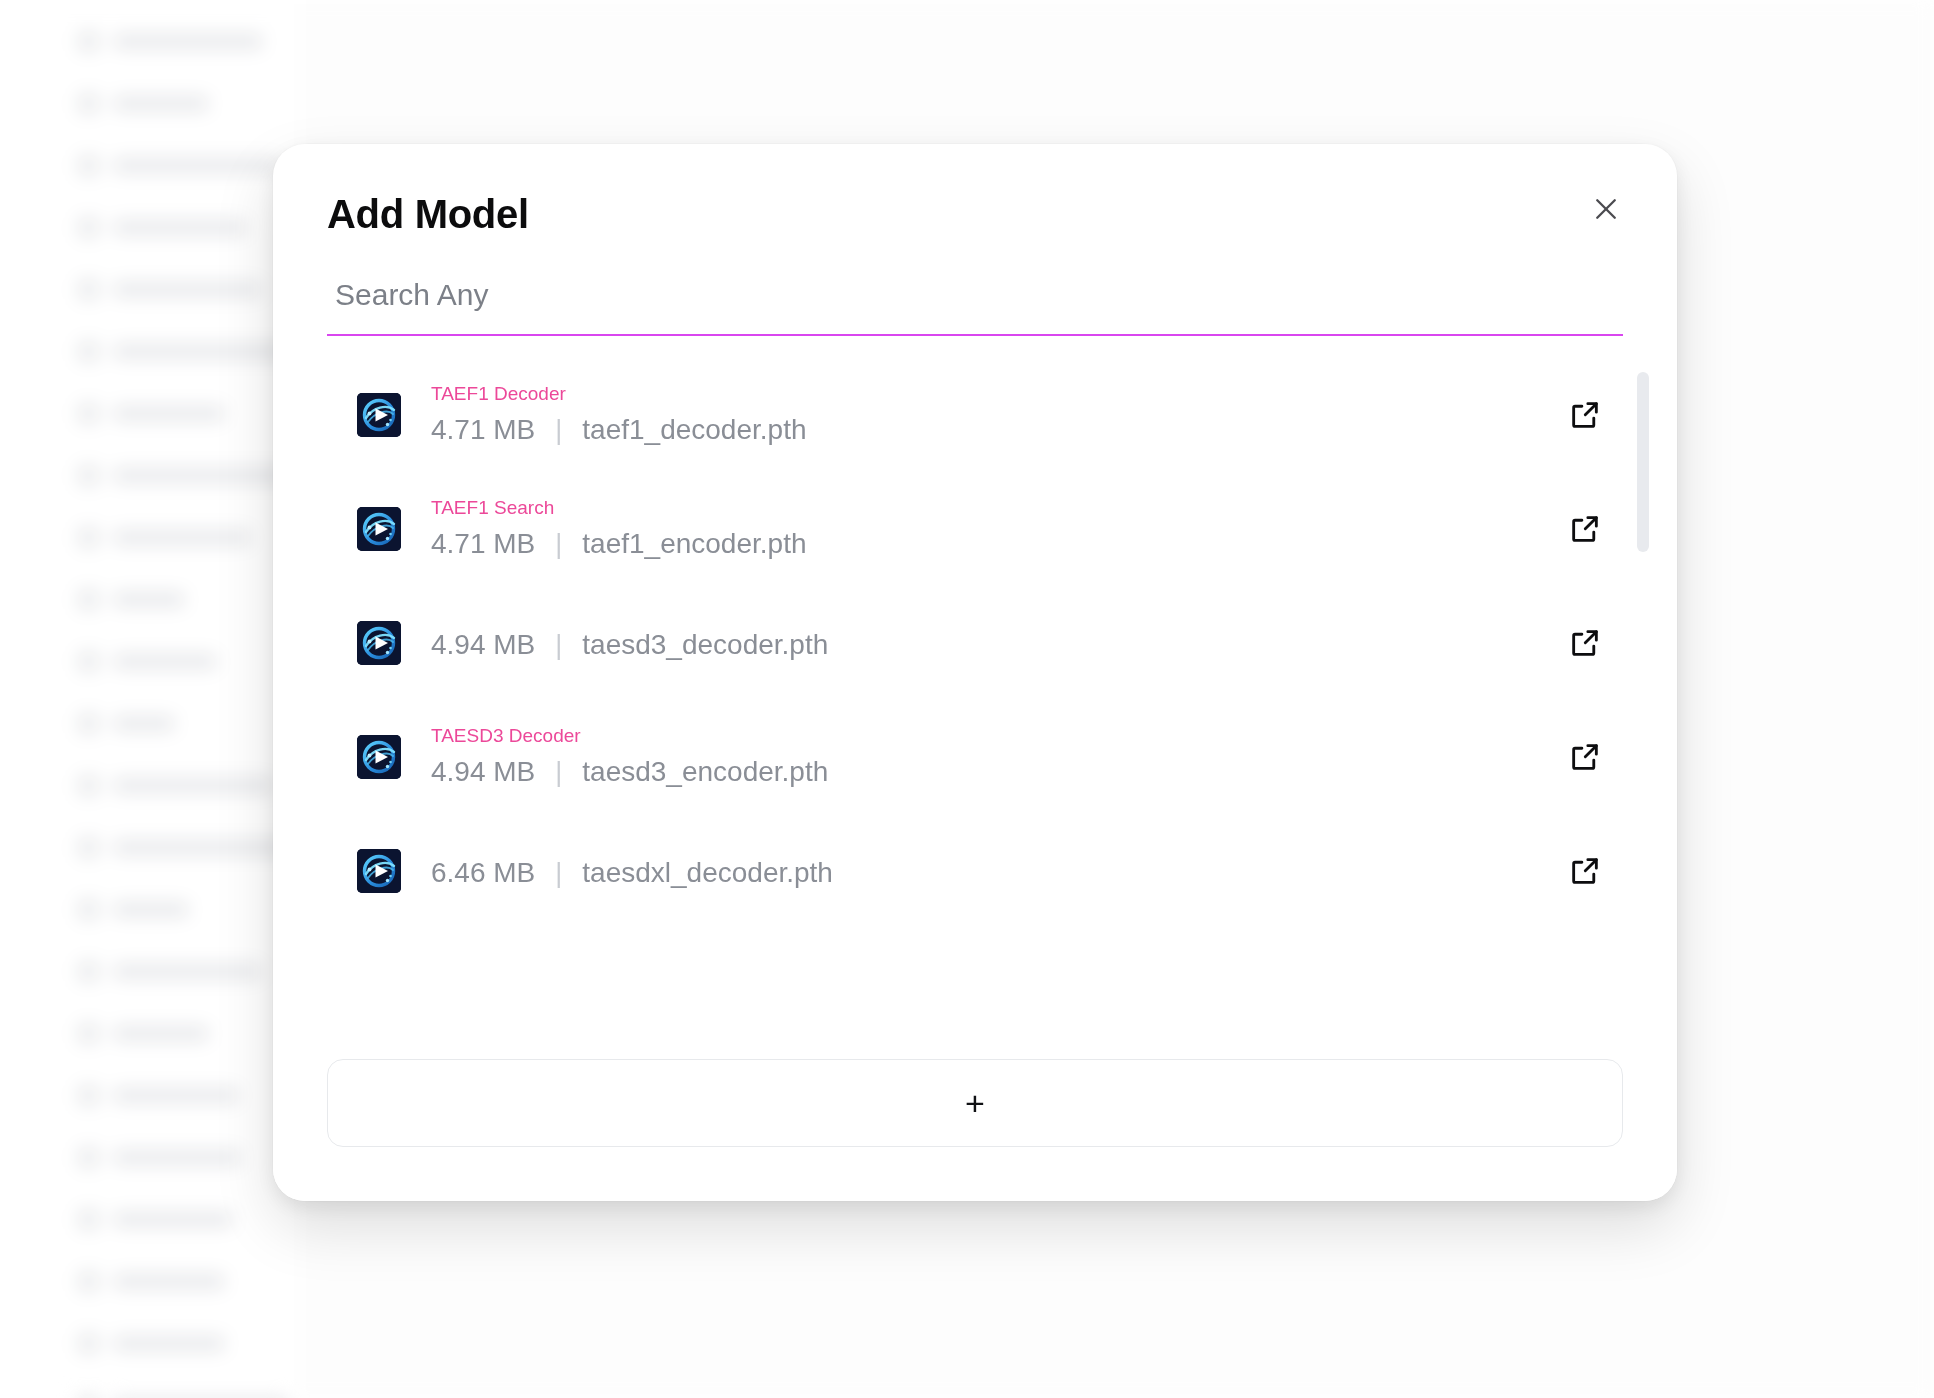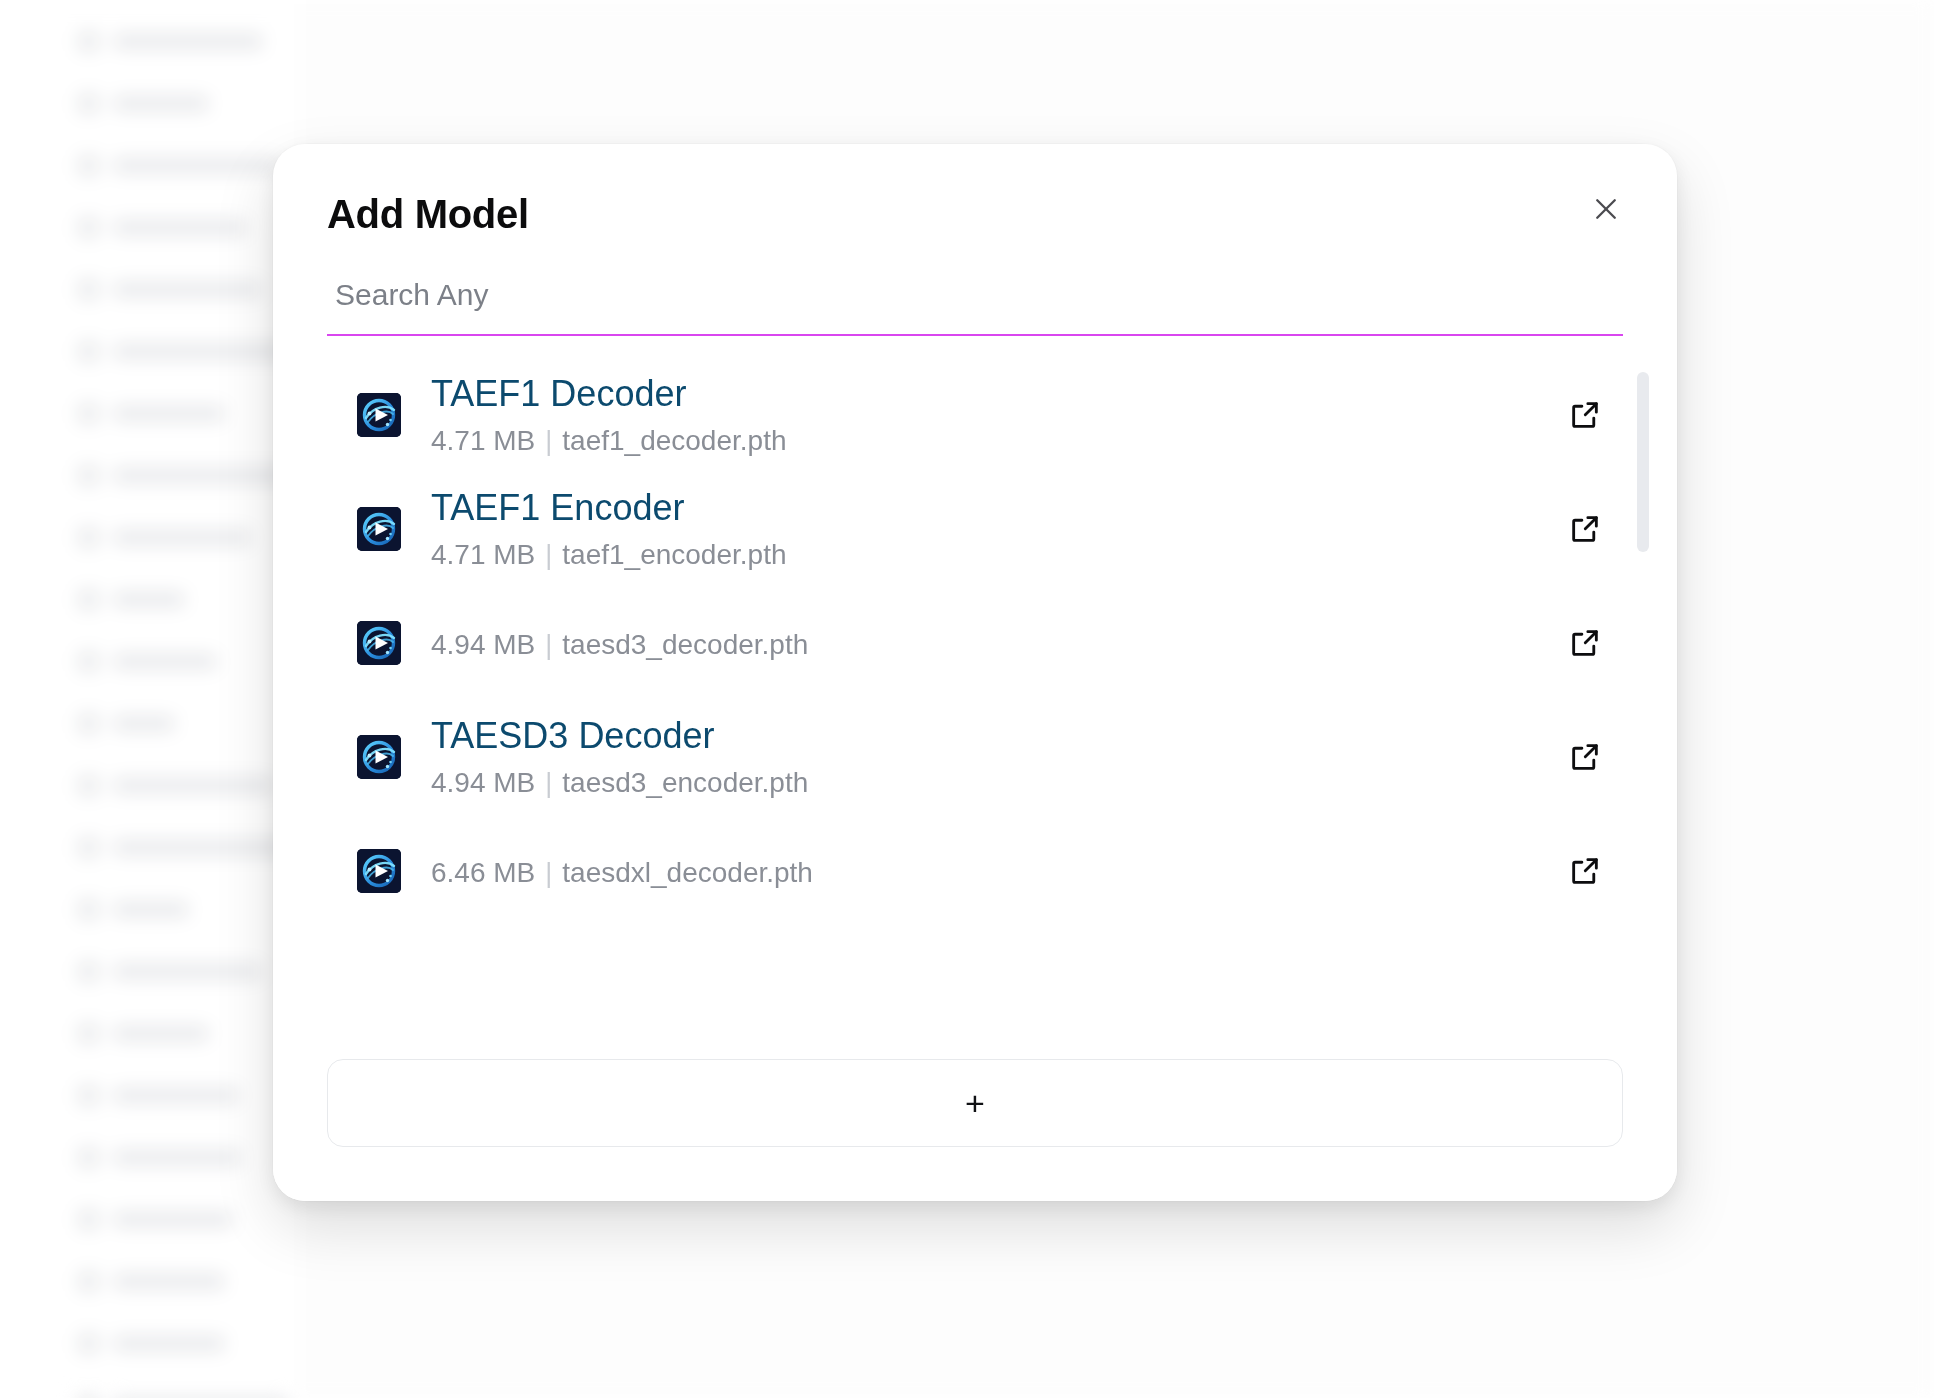--- a/index.html
+++ b/index.html
@@ -172,35 +172,35 @@
     display: flex;
     align-items: center;
     justify-content: center;
     overflow: hidden;
   }
   .model-icon svg { display: block; }
 
   .model-text { flex: 1 1 auto; min-width: 0; }
 
   .model-name {
-    font-size: 36px;
-    color: #0c4a6e;
+    font-size: 19px;
+    color: #ec4899;
     line-height: 1.34;
     white-space: nowrap;
   }
 
   .model-meta {
     font-size: 28px;
     color: #8a8e96;
     line-height: 1.36;
     margin-top: 4px;
     white-space: nowrap;
     display: flex;
     align-items: flex-end;
-    gap: 10px;
+    gap: 20px;
   }
   .meta-sep { color: #c9ccd2; font-size: 27px; }
 
   .open-link {
     flex: none;
     width: 56px;
     height: 56px;
     display: flex;
     align-items: center;
     justify-content: center;
@@ -424,21 +424,21 @@
     <circle cx="22" cy="22" r="14.5" fill="none" stroke="url(#g1)" stroke-width="3.4"></circle>
     <path d="M9 25 C16 14, 30 11, 37 17" fill="none" stroke="#7ee0ff" stroke-width="2.4" stroke-linecap="round" opacity="0.95"></path>
     <path d="M11 29 C18 19, 31 16, 36 21" fill="none" stroke="#49b7ef" stroke-width="1.9" stroke-linecap="round" opacity="0.85"></path>
     <circle cx="12.5" cy="20.5" r="1.9" fill="#bfefff"></circle>
     <circle cx="30.5" cy="31.5" r="1.7" fill="#9fe4ff"></circle>
     <circle cx="33.5" cy="27" r="1.3" fill="#6fd0f7"></circle>
     <path d="M18.5 15.5 L31 22 L18.5 28.5 Z" fill="#ffffff"></path>
   </svg>
           </div>
           <div class="model-text">
-            <div class="model-name">TAEF1 Encoder</div>
+            <div class="model-name">TAEF1 Search</div>
             <div class="model-meta">
               <span>4.71 MB</span>
               <span class="meta-sep">|</span>
               <span>taef1_encoder.pth</span>
             </div>
           </div>
           <button class="open-link">
   <svg width="34" height="34" viewBox="0 0 24 24" fill="none" stroke="#0d0d0f" stroke-width="2" stroke-linecap="round" stroke-linejoin="round">
     <path d="M14 4 H20 V10"></path>
     <path d="M20 4 L12.2 11.8"></path>

